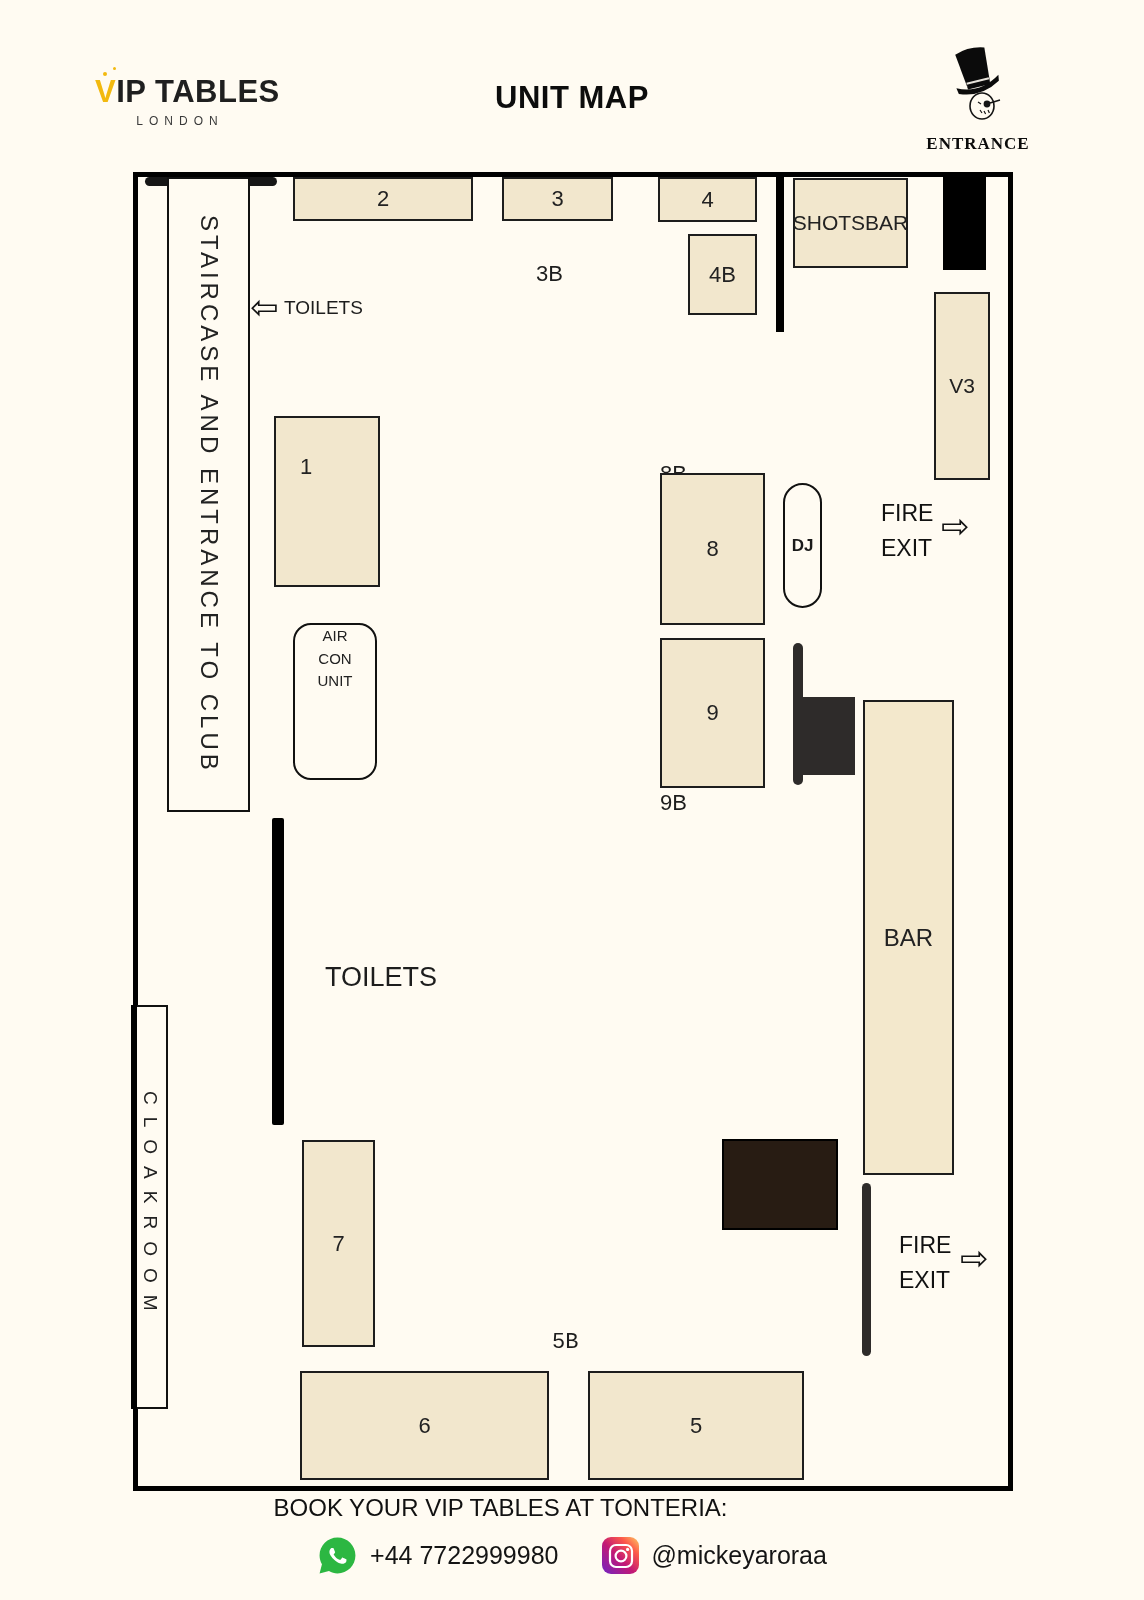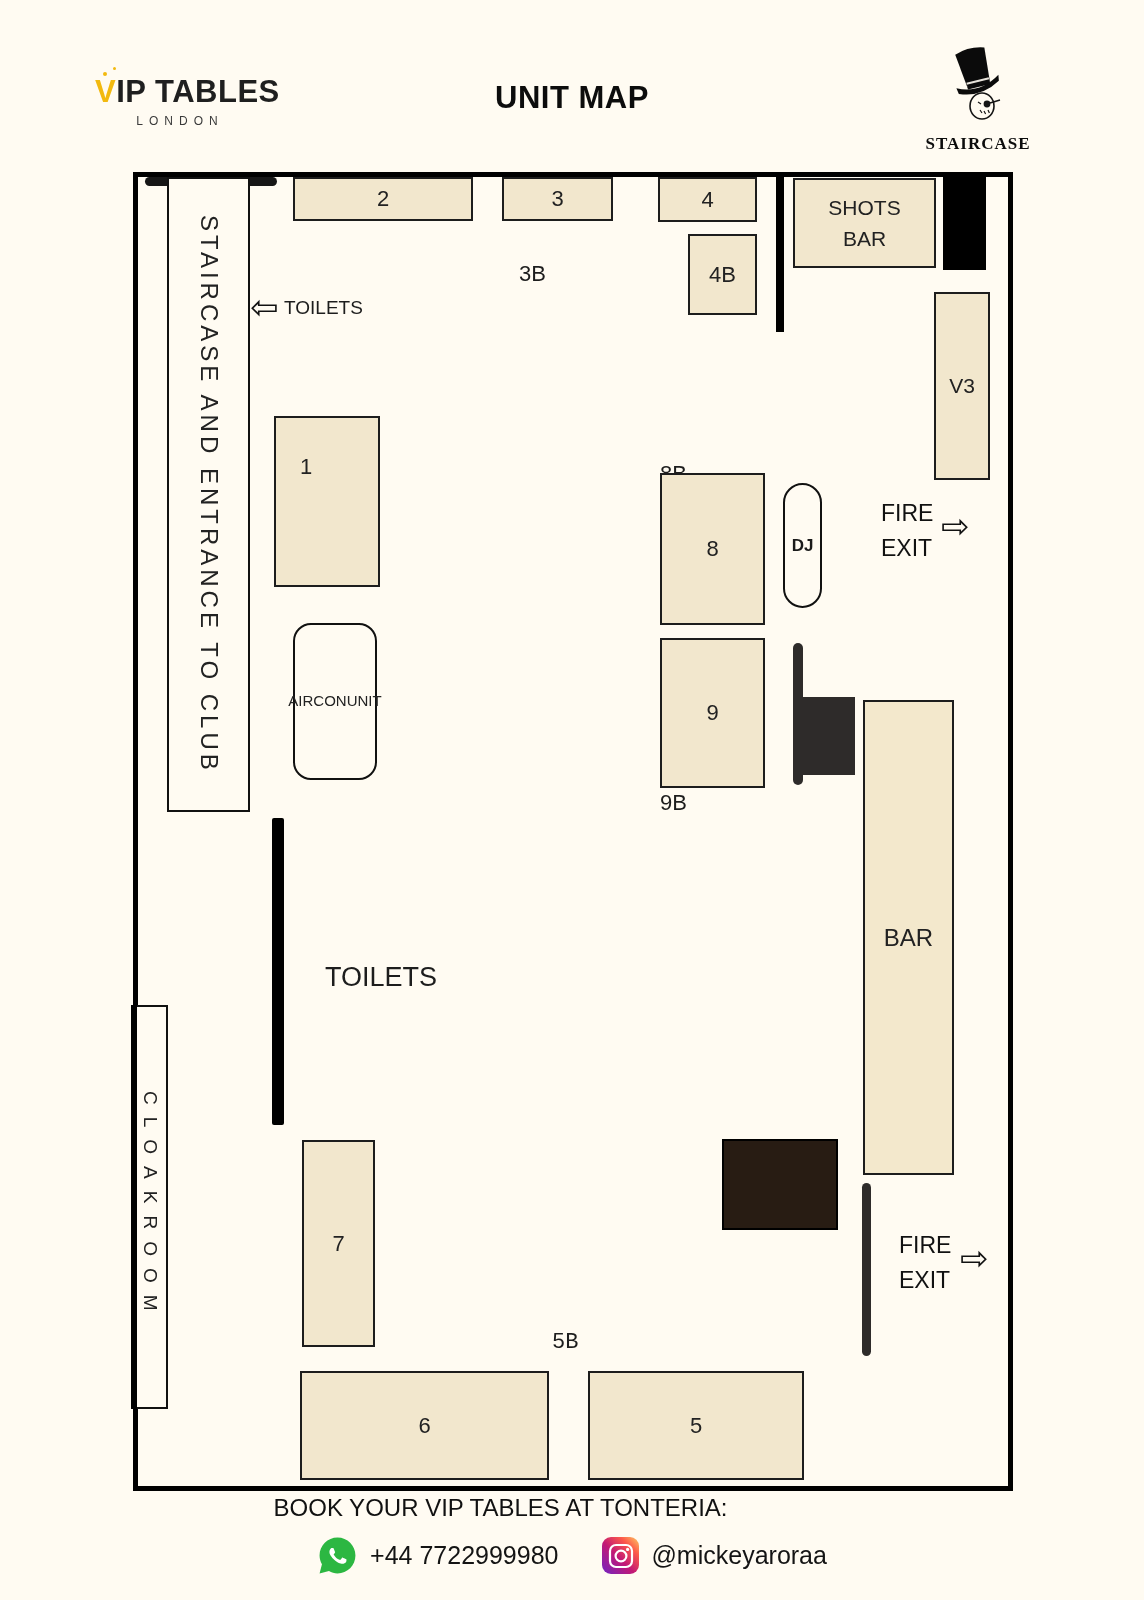--- a/index.html
+++ b/index.html
@@ -59,55 +59,55 @@
       <path d="M14 39 Q36 50 58 36 L57 42 Q36 54 15 45 Z" fill="#0b0b0b"></path>
       <path d="M25 36 L48 36 L48 42 L25 42 Z" fill="#FFFBF2" opacity="0.9"></path>
       <path d="M25 38 L48 38 L48 43 L25 43 Z" fill="#0b0b0b"></path>
     </g>
     <ellipse cx="40" cy="62" rx="12" ry="13" fill="#FFFBF2" stroke="#141414" stroke-width="1.6"></ellipse>
     <circle cx="45" cy="60" r="3.4" fill="#141414"></circle>
     <path d="M48 59 L58 56" stroke="#141414" stroke-width="1.4" fill="none"></path>
     <path d="M38 66 l2 3 M42 67 l1.6 3 M46 66 l1.4 3" stroke="#141414" stroke-width="1.2"></path>
     <path d="M36 58 l3 2" stroke="#141414" stroke-width="1.2"></path>
   </svg>
-  <div class="venue-name">STAIRCASE</div>
+  <div class="venue-name">ENTRANCE</div>
 </div>
 
 <div class="abs plan">
 
   <div class="abs" style="left:7px;top:0;width:132px;height:9px;background:#161616;border-radius:5px;"></div>
 
   <div class="abs outline-box vtext" style="left:29px;top:0;width:83px;height:635px;font-size:24px;letter-spacing:4px;color:#222;">STAIRCASE AND ENTRANCE TO CLUB</div>
 
   <div class="abs arrow" style="left:112px;top:113px;">⇦</div>
   <div class="abs lbl" style="left:146px;top:120px;font-size:19px;">TOILETS</div>
 
   <div class="abs tbl" style="left:155px;top:0;width:180px;height:44px;">2</div>
   <div class="abs tbl" style="left:364px;top:0;width:111px;height:44px;">3</div>
   <div class="abs tbl" style="left:520px;top:0;width:99px;height:45px;">4</div>
-  <div class="abs lbl" style="left:381px;top:84px;">3B</div>
+  <div class="abs lbl" style="left:398px;top:84px;">3B</div>
   <div class="abs tbl" style="left:550px;top:57px;width:69px;height:81px;">4B</div>
 
   <div class="abs blk" style="left:638px;top:0;width:8px;height:155px;"></div>
-  <div class="abs tbl" style="left:655px;top:1px;width:143px;height:90px;flex-direction:column;font-size:21px;line-height:1.5;">
+  <div class="abs tbl" style="left:655px;top:1px;width:115px;height:90px;flex-direction:row;font-size:21px;line-height:1.5;">
     <span>SHOTS</span>
     <span>BAR</span>
   </div>
   <div class="abs blk" style="left:805px;top:0;width:43px;height:93px;"></div>
 
   <div class="abs tbl" style="left:796px;top:115px;width:56px;height:188px;font-size:21px;">V3</div>
 
   <div class="abs fire" style="left:743px;top:319px;">
     <div>FIRE</div>
     <div>EXIT</div>
   </div>
   <div class="abs arrow" style="left:803px;top:332px;">⇨</div>
 
   <div class="abs tbl start" style="left:136px;top:239px;width:106px;height:171px;">1</div>
-  <div class="abs outline-box" style="left:155px;top:446px;width:84px;height:157px;border-radius:18px;display:flex;flex-direction:row;align-items:center;justify-content:center;font-size:15px;line-height:1.5;color:#222;">
+  <div class="abs outline-box" style="left:155px;top:446px;width:84px;height:157px;border-radius:18px;display:flex;flex-direction:column;align-items:center;font-size:15px;line-height:1.5;color:#222;">
     <span>AIR</span>
     <span>CON</span>
     <span>UNIT</span>
   </div>
 
   <div class="abs lbl" style="left:522px;top:268px;margin-top:16px;">8B</div>
   <div class="abs tbl" style="left:522px;top:296px;width:105px;height:152px;">8</div>
   <div class="abs outline-box" style="left:645px;top:306px;width:39px;height:125px;border-radius:20px;display:flex;align-items:center;justify-content:center;font-weight:700;font-size:17px;text-align:center;">DJ</div>
   <div class="abs tbl" style="left:522px;top:461px;width:105px;height:150px;">9</div>
   <div class="abs lbl" style="left:522px;top:613px;">9B</div>

